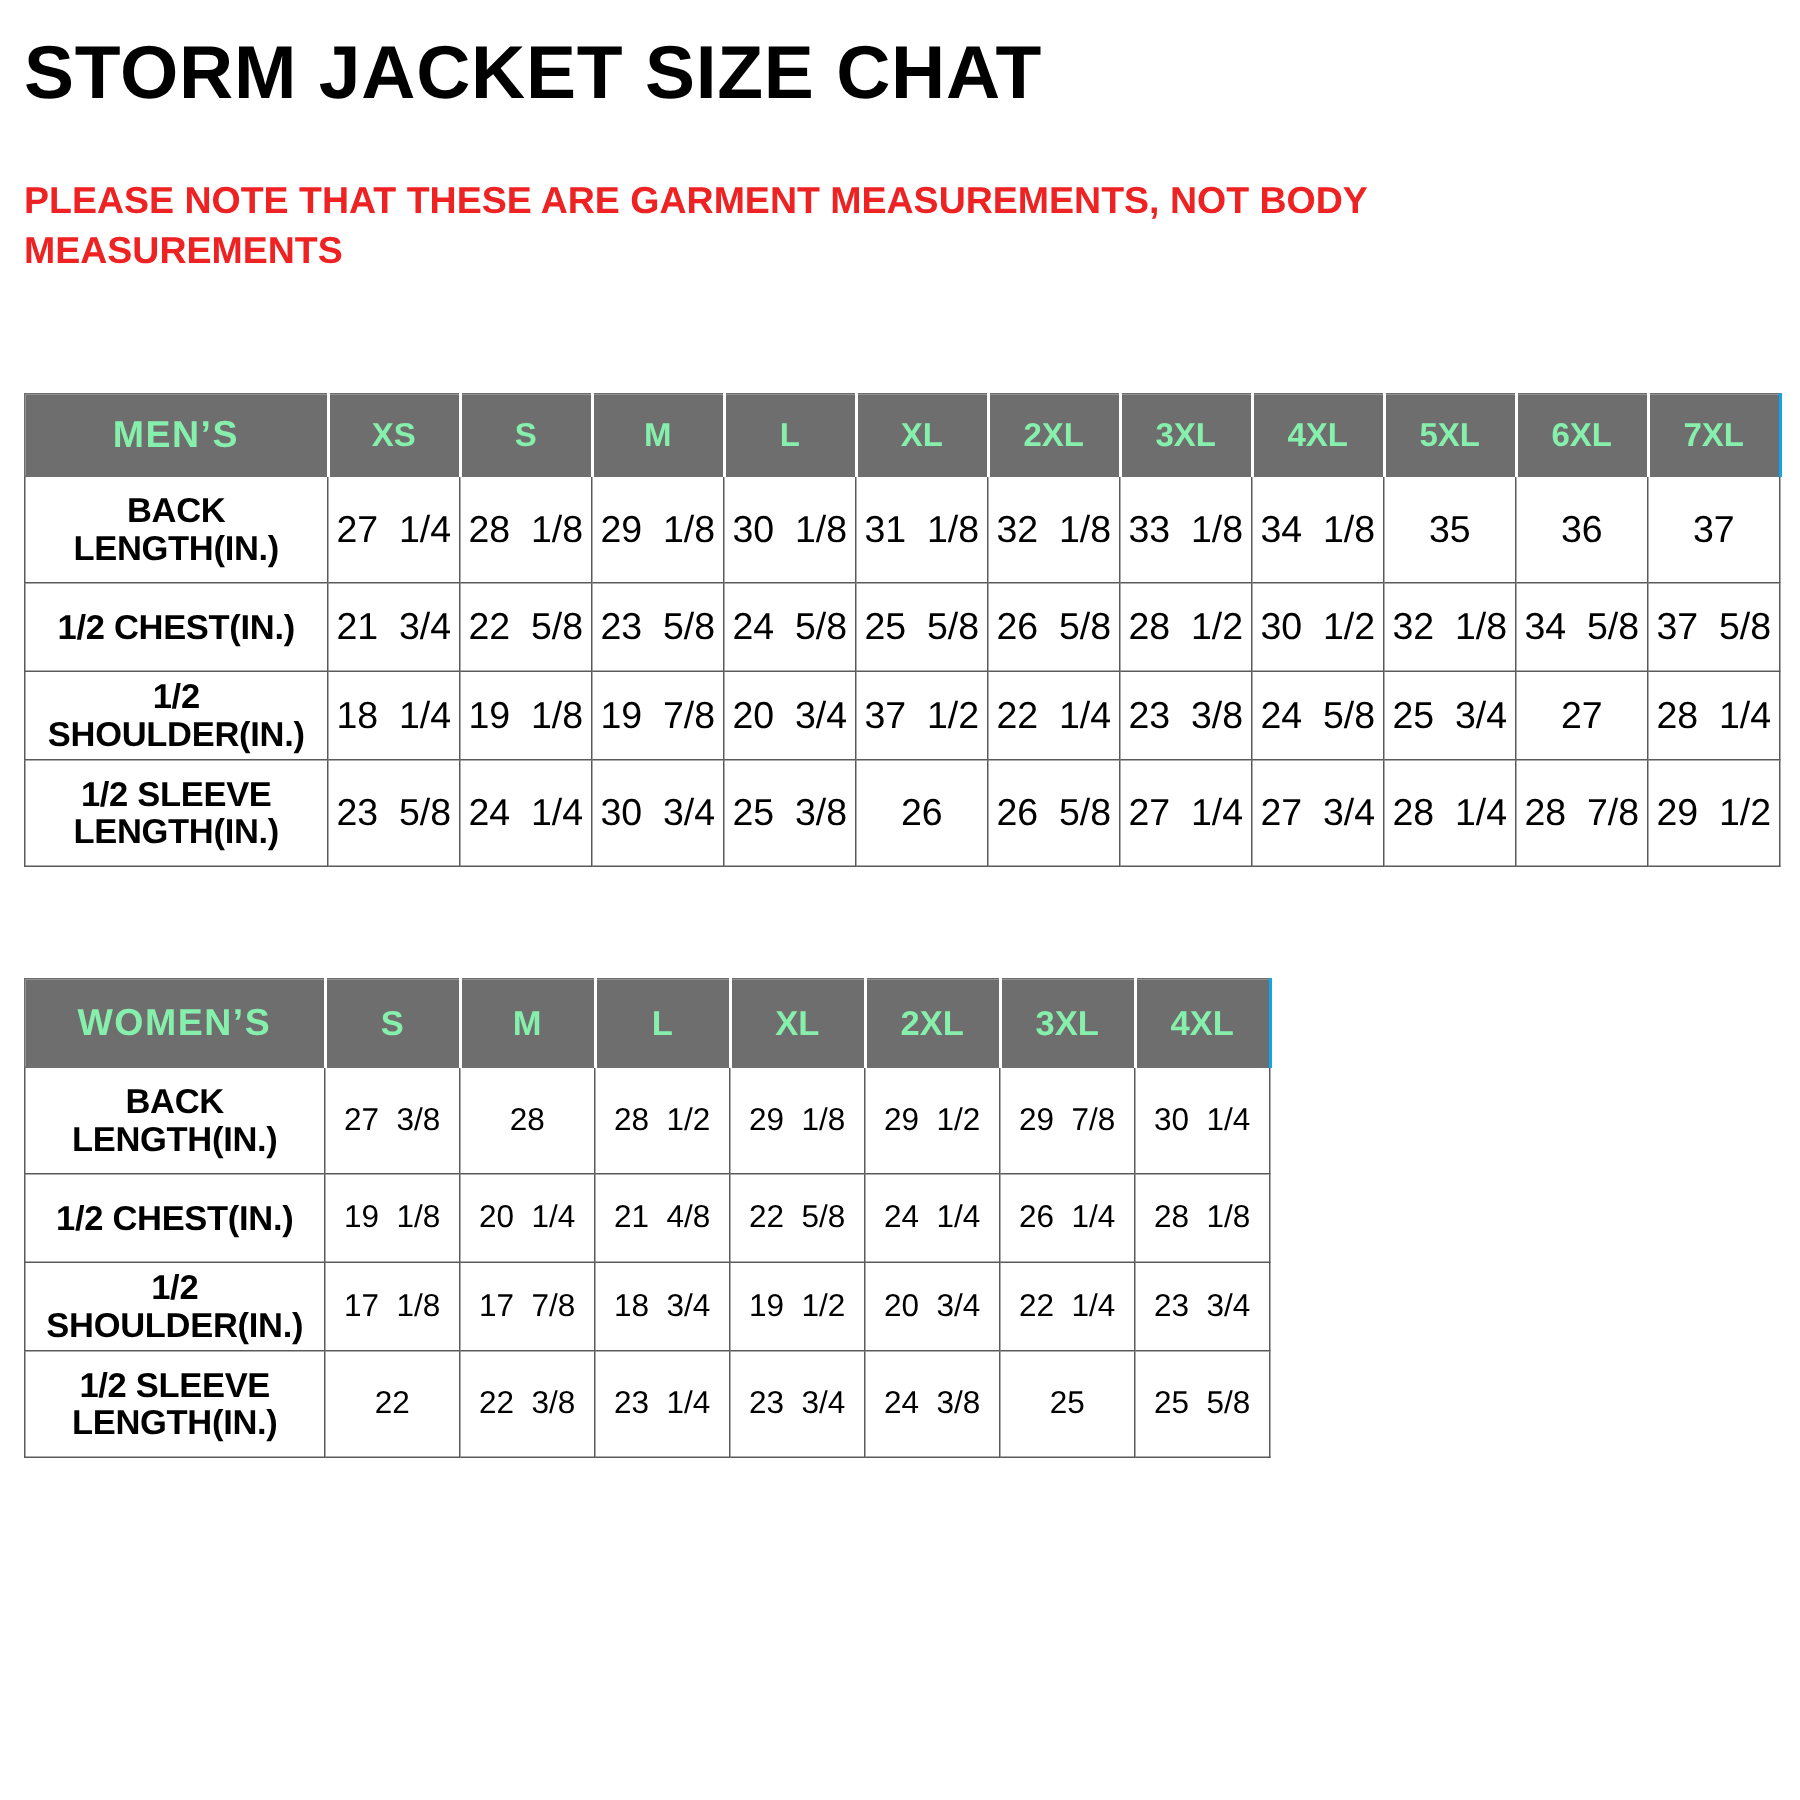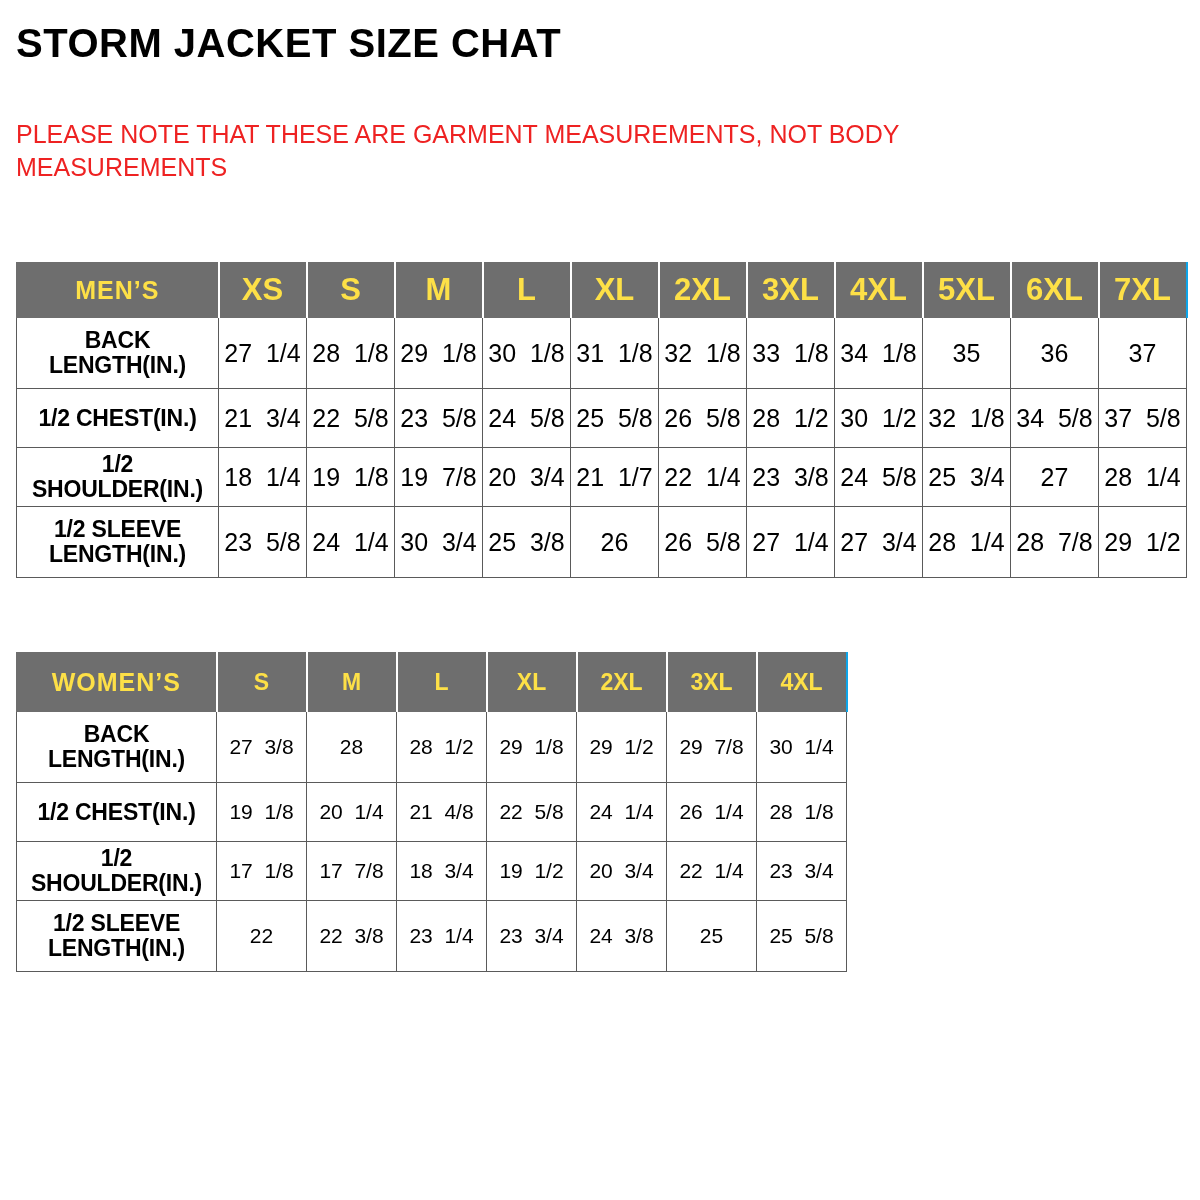--- a/index.html
+++ b/index.html
@@ -20,36 +20,36 @@
     width: 1200px;
     height: 1200px;
     box-sizing: border-box;
   }
 
   
   .title {
     position: absolute;
     left: 16px;
     top: 22px;
-    font-size: 40px;
+    font-size: 50px;
     font-weight: bold;
     letter-spacing: 0.5px;
     line-height: 1.05;
     white-space: nowrap;
     color: #000;
   }
 
   
   .note-top {
     position: absolute;
     left: 16px;
     top: 118px;
     width: 1000px;
     font-size: 25px;
-    font-weight: normal;
+    font-weight: bold;
     line-height: 1.32;
     color: #ee2222;
     letter-spacing: 0px;
   }
   .note-bottom {
     position: absolute;
     left: 16px;
     top: 1058px;
     width: 1170px;
     font-size: 25px;
@@ -67,36 +67,36 @@
   }
   table.size-table td,
   table.size-table th {
     border: 1px solid #5a5a5a;
     text-align: center;
     vertical-align: middle;
     padding: 0;
   }
   table.size-table thead th {
     background: #6e6e6e;
-    color: #fde047;
+    color: #86efac;
     font-weight: bold;
     border: 1px solid #6e6e6e;
     border-right: 2px solid #ffffff;
   }
   table.size-table thead th:last-child {
     border-right: 2px solid #0ea5e9;
   }
 
   
   #mens-table {
     left: 16px;
     top: 262px;
     width: 1170px;
   }
-  #mens-table thead th { height: 54px; font-size: 31px; }
+  #mens-table thead th { height: 54px; font-size: 22px; }
   #mens-table thead th.corner { font-size: 25px; letter-spacing: 1px; }
   #mens-table tbody td { height: 58px; font-size: 25px; }
   #mens-table tbody td.rowlabel {
     font-weight: bold;
     font-size: 23px;
     line-height: 1.08;
     letter-spacing: -0.2px;
   }
   #mens-table tbody tr.tall td { height: 70px; }
 
@@ -185,21 +185,21 @@
         <td class="val">37  5/8</td>
       </tr>
       <tr>
         <td class="rowlabel">
           <span class="rowlabel-line">1/2  SHOULDER(IN.)</span>
         </td>
         <td class="val">18  1/4</td>
         <td class="val">19  1/8</td>
         <td class="val">19  7/8</td>
         <td class="val">20  3/4</td>
-        <td class="val">21  1/7</td>
+        <td class="val">37  1/2</td>
         <td class="val">22  1/4</td>
         <td class="val">23  3/8</td>
         <td class="val">24  5/8</td>
         <td class="val">25  3/4</td>
         <td class="val">27</td>
         <td class="val">28  1/4</td>
       </tr>
       <tr class="tall">
         <td class="rowlabel">
           <span class="rowlabel-line">1/2  SLEEVE</span>

